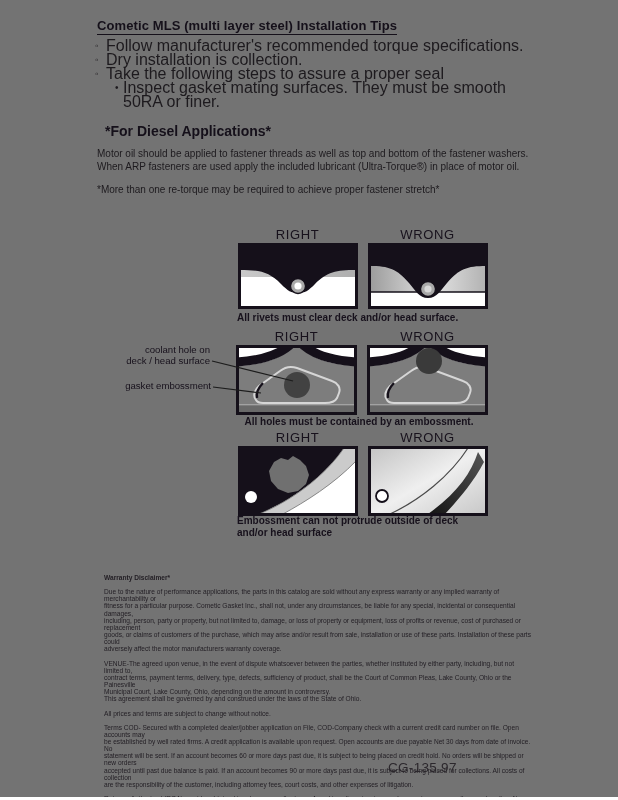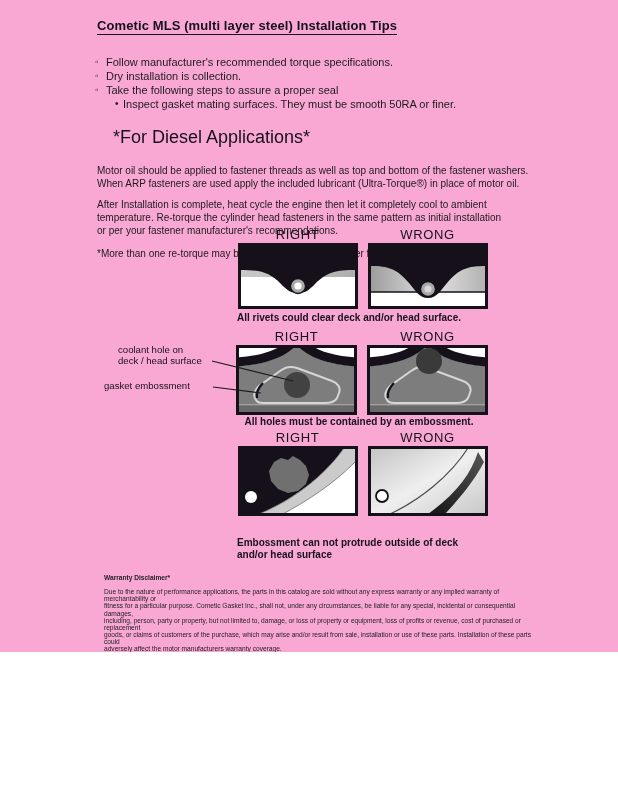--- a/index.html
+++ b/index.html
@@ -1,37 +1,37 @@
 <!DOCTYPE html>
 <html><head>
 <meta charset="utf-8">
 <style>
   html,body{margin:0;padding:0;background:#fff;}
-  .page{position:relative;width:618px;height:652px;background:#f9a8d4;overflow:hidden;
+  .page{position:relative;width:618px;height:797px;background:#737373;overflow:hidden;
         font-family:"Liberation Sans",sans-serif;color:#1d1a1e;}
   
   .content{position:absolute;left:97px;top:16px;width:448px;}
   .title{display:inline-block;font-size:13px;font-weight:bold;color:#15101a;
          border-bottom:1.6px solid #15101a;padding-bottom:1px;letter-spacing:.1px;}
-  .tips{margin-top:20px;font-size:11px;line-height:14px;}
+  .tips{margin-top:4px;font-size:16px;line-height:14px;}
   .tip{position:relative;padding-left:9px;}
   .tip::before{content:"\25E6";position:absolute;left:-2px;top:0;font-size:10px;}
   .subtips{padding-left:18px;}
   .subtip{position:relative;padding-left:8px;}
   .subtip::before{content:"\2022";position:absolute;left:0;top:0;font-size:10px;}
   .diesel{margin-top:14px;width:448px;}
-  .diesel h2{margin:16px;font-size:18px;font-weight:normal;color:#15101a;}
+  .diesel h2{margin:8px;font-size:14px;font-weight:bold;color:#15101a;}
   .diesel p{margin:8px 0 0 0;font-size:10px;line-height:13px;white-space:pre-line;}
   .diesel .note{margin-top:10px;}
   
   .fig-col{position:absolute;width:121px;text-align:center;}
   .fig-label{font-size:13px;letter-spacing:.6px;color:#17111c;height:15px;line-height:15px;}
   .fig-col svg{display:block;margin:1px auto 0 auto;}
   .fig-caption{position:absolute;font-size:10px;font-weight:bold;color:#17111c;line-height:11.5px;white-space:pre-line;}
-  .ann{position:absolute;font-size:9.6px;color:#17111c;line-height:11px;white-space:pre-line;}
+  .ann{position:absolute;font-size:9.6px;color:#17111c;text-align:right;line-height:11px;white-space:pre-line;}
   .leader{position:absolute;left:0;top:0;pointer-events:none;}
   
   .warranty{position:absolute;left:104px;top:574px;width:428px;font-size:6.6px;line-height:7.15px;color:#242026;}
   .warranty h3{margin:0 0 7px 0;font-size:6.6px;font-weight:bold;}
   .warranty p{margin:0 0 7px 0;white-space:pre-line;}
   .footer{position:absolute;left:388px;top:760px;font-size:13.5px;letter-spacing:.3px;color:#2b272c;}
 </style>
 </head>
 <body>
 
@@ -44,23 +44,20 @@
       <div class="tip">Dry installation is collection.</div>
       <div class="tip">Take the following steps to assure a proper seal</div>
       <div class="subtips">
         <div class="subtip">Inspect gasket mating surfaces.  They must be smooth 50RA or finer.</div>
       </div>
     </div>
     <div class="diesel">
       <h2>*For Diesel Applications*</h2>
       <p>Motor oil should be applied to fastener threads as well as top and bottom of the fastener washers.
 When ARP fasteners are used apply the included lubricant (Ultra-Torque®) in place of motor oil.</p>
-      <p>After Installation is complete, heat cycle the engine then let it completely cool to ambient
-temperature. Re-torque the cylinder head fasteners in the same pattern as initial installation
-or per your fastener manufacturer's recommendations.</p>
       <p class="note">*More than one re-torque may be required to achieve proper fastener stretch*</p>
     </div>
   </div>
 
   <div class="fig-col" style="left:237px;top:227px;">
     <div class="fig-label">RIGHT</div>
     <svg width="120" height="66" viewBox="0 0 120 66">
       <defs>
         <linearGradient id="g1r" x1="0" y1="0" x2="1" y2="0">
           <stop offset="0" stop-color="#c9c9c9"></stop>
@@ -88,21 +85,21 @@
       <rect x="0" y="0" width="120" height="66" fill="#ffffff"></rect>
       <rect x="2" y="23" width="116" height="26" fill="url(#g1w)"></rect>
       <line x1="2" y1="49" x2="118" y2="49" stroke="#15101a" stroke-width="1.4"></line>
       <rect x="2" y="50" width="116" height="14" fill="#ffffff"></rect>
       <path d="M2,2 H118 V23 C99,23 91,26 79,40 C72,48 69,55 60,55 C51,55 48,48 41,40 C29,26 21,23 2,23 Z" fill="#15101a"></path>
       <circle cx="60" cy="46" r="7.5" fill="#a9a9a9" stroke="#15101a" stroke-width="1.3"></circle>
       <circle cx="60" cy="46" r="3.6" fill="#d8d8d8"></circle>
       <rect x="1.5" y="1.5" width="117" height="63" fill="none" stroke="#15101a" stroke-width="3"></rect>
     </svg>
   </div>
-  <div class="fig-caption" style="left:237px;top:312px;">All rivets could clear deck and/or head surface.</div>
+  <div class="fig-caption" style="left:237px;top:312px;">All rivets must clear deck and/or head surface.</div>
 
   <div class="ann" style="left:118px;top:344px;width:92px;">coolant hole on
 deck / head surface</div>
   <div class="ann" style="left:104px;top:380px;width:107px;">gasket embossment</div>
 
   <div class="fig-col" style="left:236px;top:329px;">
     <div class="fig-label">RIGHT</div>
     <svg width="121" height="70" viewBox="0 0 121 70">
       <rect x="0" y="0" width="121" height="70" fill="#ffffff"></rect>
       <path d="M2,21 C32,19 47,12 57,1 L64,1 C74,12 89,19 119,21 L119,68 L2,68 Z" fill="#7d7d7d"></path>
@@ -158,21 +155,21 @@
             <stop offset="1" stop-color="#141414"></stop>
         </linearGradient>
       </defs>
       <rect x="0" y="0" width="120" height="70" fill="url(#g3w)"></rect>
       <path d="M100,2 C82,30 52,54 22,68" stroke="#4a4a4a" stroke-width="1.2" fill="none"></path>
       <path d="M60,68 C88,48 103,28 110,6 L116,16 C105,37 90,54 77,68 Z" fill="url(#g3s)"></path>
       <circle cx="14" cy="50" r="6" fill="#ffffff" stroke="#15101a" stroke-width="1.8"></circle>
       <rect x="1.5" y="1.5" width="117" height="67" fill="none" stroke="#15101a" stroke-width="3"></rect>
     </svg>
   </div>
-  <div class="fig-caption" style="left:237px;top:537px;width:250px;">Embossment can not protrude outside of deck
+  <div class="fig-caption" style="left:237px;top:515px;width:250px;">Embossment can not protrude outside of deck
 and/or head surface</div>
 
   <svg class="leader" width="618" height="800" viewBox="0 0 618 800">
     <line x1="212" y1="361" x2="293" y2="381" stroke="#1c1c1c" stroke-width="1.2"></line>
     <line x1="213" y1="387" x2="261" y2="393" stroke="#1c1c1c" stroke-width="1.2"></line>
   </svg>
 
   <div class="warranty">
     <h3>Warranty Disclaimer*</h3>
     <p>Due to the nature of performance applications, the parts in this catalog are sold without any express warranty or any implied warranty of merchantability or

